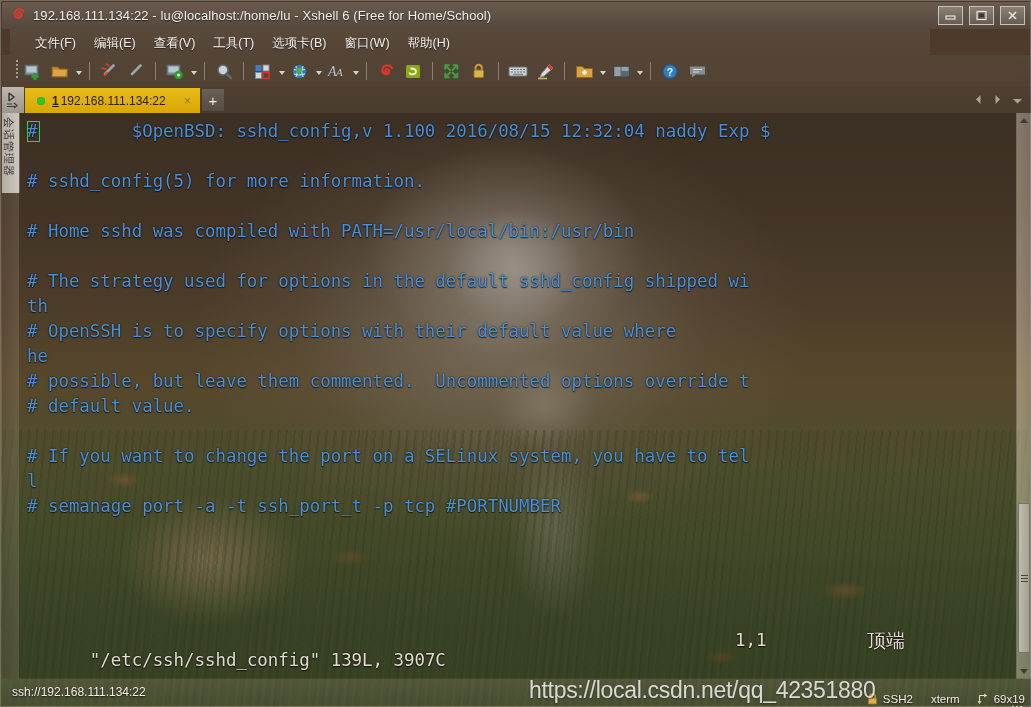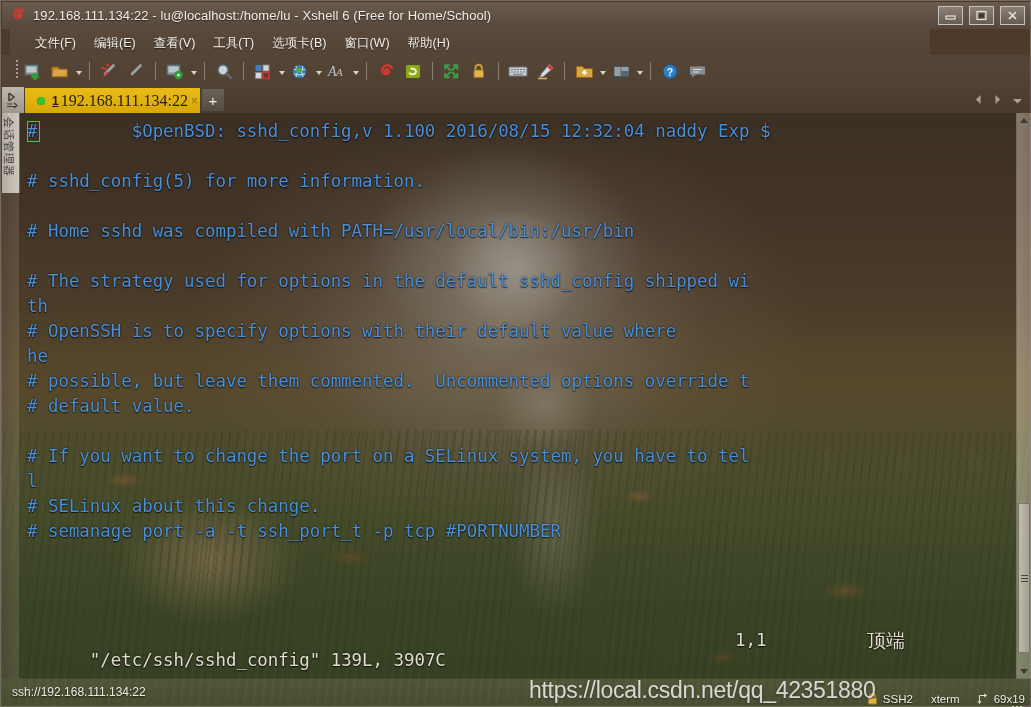--- a/index.html
+++ b/index.html
@@ -114,21 +114,21 @@
     display:flex;align-items:center;justify-content:center;
   }
   #tab1{
     position:absolute;left:23px;top:1px;height:25px;width:175px;
     background:linear-gradient(180deg,#e8bb19,#d9a706);
     display:flex;align-items:center;box-sizing:border-box;padding:0 6px 0 12px;
   }
   #tabdot{width:8px;height:8px;border-radius:50%;background:#2fc72f;flex:none;
           box-shadow:inset 0 0 1px rgba(0,0,0,.4);}
   #tabnum{color:#2b2206;font-size:12px;margin-left:7px;text-decoration:underline;font-weight:bold;}
-  #tabname{color:#2b2206;font-size:16px;margin-left:2px;white-space:nowrap;font-family:Liberation Serif, serif;}
+  #tabname{color:#2b2206;font-size:12px;margin-left:2px;white-space:nowrap;}
   #tabclose{margin-left:auto;color:#8b7316;font-size:12px;padding:0 3px;}
   #tabplus{
     position:absolute;left:200px;top:2px;width:22px;height:22px;
     background:linear-gradient(180deg,rgba(120,114,106,.65),rgba(92,86,79,.65));
     color:#efebe4;font-size:15px;display:flex;align-items:center;justify-content:center;
   }
   #tabnav{position:absolute;right:8px;top:0;height:26px;display:flex;align-items:center;gap:10px;}
   .tnav{opacity:.72;}
 
   
@@ -478,21 +478,20 @@
       <div class="tl blank"></div>
       <div class="tl"># The strategy used for options in the default sshd_config shipped wi</div>
       <div class="tl">th</div>
       <div class="tl"># OpenSSH is to specify options with their default value where</div>
       <div class="tl">he</div>
       <div class="tl"># possible, but leave them commented.  Uncommented options override t</div>
       <div class="tl"># default value.</div>
       <div class="tl blank"></div>
       <div class="tl"># If you want to change the port on a SELinux system, you have to tel</div>
       <div class="tl">l</div>
-      <div class="tl"># SELinux about this change.</div>
       <div class="tl"># semanage port -a -t ssh_port_t -p tcp #PORTNUMBER</div>
     </div>
 
     <div id="cursorbox"></div>
 
     <div id="statusline">
       <span>"/etc/ssh/sshd_config"</span><span> </span><span>139L, 3907C</span>
       <span id="sl-pos">1,1</span>
       <span id="sl-top">顶端</span>
     </div>

